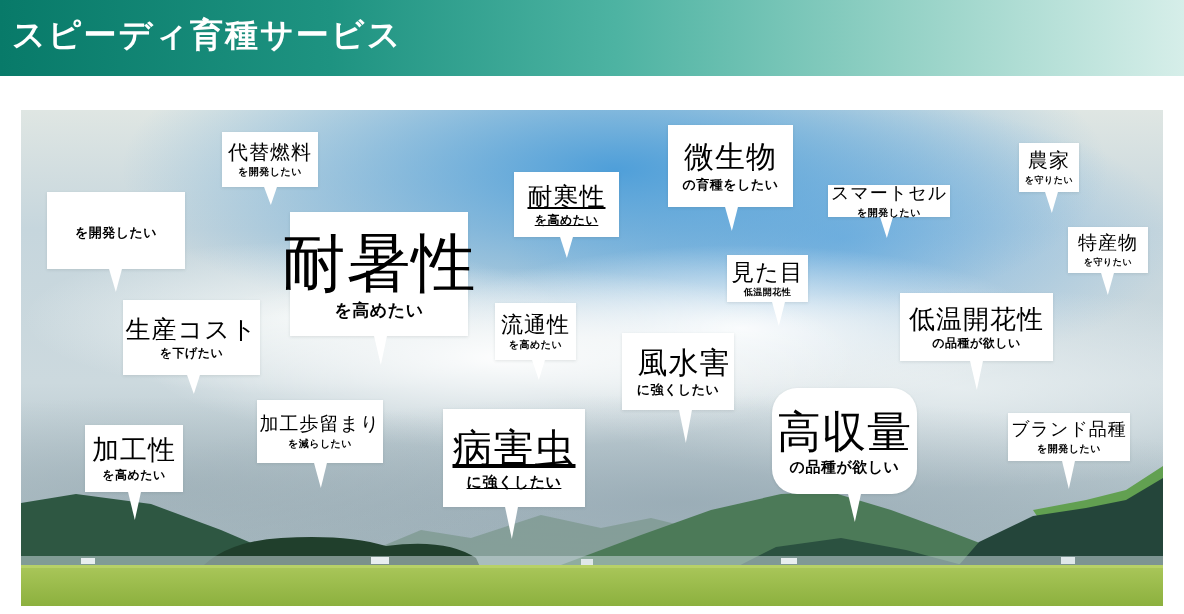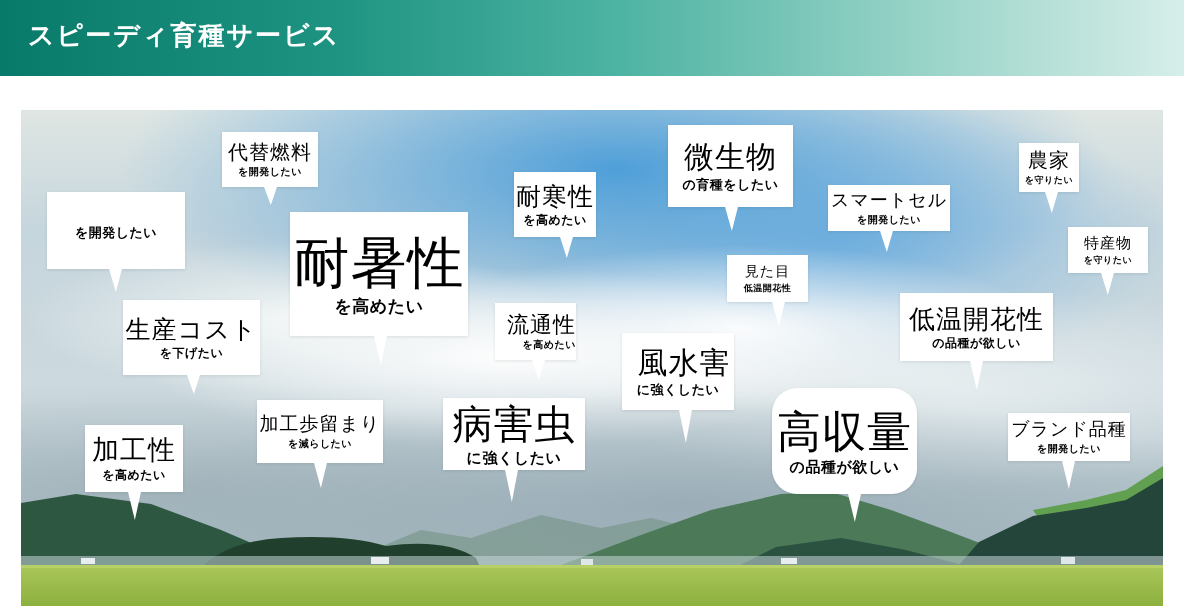--- a/index.html
+++ b/index.html
@@ -8,22 +8,22 @@
     background:#ffffff;
     font-family:"Liberation Sans", sans-serif;
   }
   
   .banner{
     position:absolute;left:0;top:0;width:1184px;height:76px;
     background:linear-gradient(90deg,#087a69 0%,#1e9381 28%,#4db3a2 52%,#93d1c5 76%,#d6eee9 100%);
     display:flex;align-items:center;
   }
   .banner-title{
-    color:#ffffff;font-size:26px;font-weight:bold;letter-spacing:2px;
-    padding-left:28px;margin-top:-6px;
+    color:#ffffff;font-size:33px;font-weight:bold;letter-spacing:2px;
+    padding-left:12px;margin-top:-6px;
   }
   
   .photo{
     position:absolute;left:21px;top:110px;width:1142px;height:496px;
     overflow:hidden;
     background:
       radial-gradient(55% 26% at 12% 76%, rgba(150,168,176,.55), rgba(150,168,176,0) 70%),
       radial-gradient(70% 30% at 58% 79%, rgba(138,158,170,.55), rgba(138,158,170,0) 72%),
       radial-gradient(45% 26% at 42% 50%, rgba(255,255,255,.95), rgba(255,255,255,0) 70%),
       radial-gradient(38% 24% at 63% 44%, rgba(255,255,255,.9), rgba(255,255,255,0) 70%),
@@ -92,61 +92,61 @@
     <div class="bubble" style="left: 222px; top: 132px; width: 96px; height: 55px;">
       <div class="bubble-main" style="font-size: 20px;">代替燃料</div>
       <div class="bubble-sub" style="font-size: 10px;">を開発したい</div>
       <div class="bubble-tail" style="left: 40px; bottom: -18px; height: 18px;"></div>
     </div>
     <div class="bubble" style="left: 47px; top: 192px; width: 138px; height: 77px;">
       <div class="bubble-sub" style="font-size: 13px;">を開発したい</div>
       <div class="bubble-tail" style="left: 60px; bottom: -23px; height: 23px;"></div>
     </div>
     <div class="bubble" style="left: 290px; top: 212px; width: 178px; height: 124px;">
-      <div class="bubble-main" style="font-size: 56px;">耐暑性</div>
+      <div class="bubble-main" style="font-size: 64px;">耐暑性</div>
       <div class="bubble-sub" style="font-size: 17px;">を高めたい</div>
       <div class="bubble-tail" style="left: 82px; bottom: -29px; height: 29px;"></div>
     </div>
-    <div class="bubble" style="left: 514px; top: 172px; width: 82px; height: 65px;">
+    <div class="bubble" style="left: 514px; top: 172px; width: 105px; height: 65px; text-decoration: underline;">
       <div class="bubble-main" style="font-size: 25px;">耐寒性</div>
       <div class="bubble-sub" style="font-size: 12px;">を高めたい</div>
       <div class="bubble-tail" style="left: 44px; bottom: -21px; height: 21px;"></div>
     </div>
     <div class="bubble" style="left: 668px; top: 125px; width: 125px; height: 82px;">
       <div class="bubble-main" style="font-size: 30px;">微生物</div>
       <div class="bubble-sub" style="font-size: 13px;">の育種をしたい</div>
       <div class="bubble-tail" style="left: 55px; bottom: -24px; height: 24px;"></div>
     </div>
-    <div class="bubble" style="left: 828px; top: 185px; width: 122px; height: 46px;">
+    <div class="bubble" style="left: 828px; top: 185px; width: 122px; height: 32px;">
       <div class="bubble-main" style="font-size: 18px;">スマートセル</div>
       <div class="bubble-sub" style="font-size: 10px;">を開発したい</div>
       <div class="bubble-tail" style="left: 50px; bottom: -21px; height: 21px;"></div>
     </div>
     <div class="bubble" style="left: 1008px; top: 143px; width: 60px; height: 49px; margin-left: 11px;">
       <div class="bubble-main" style="font-size: 20px;">農家</div>
       <div class="bubble-sub" style="font-size: 9px;">を守りたい</div>
       <div class="bubble-tail" style="left: 24px; bottom: -21px; height: 21px;"></div>
     </div>
     <div class="bubble" style="left: 1068px; top: 227px; width: 80px; height: 46px;">
-      <div class="bubble-main" style="font-size: 15px;">特産物</div>
+      <div class="bubble-main" style="font-size: 19px;">特産物</div>
       <div class="bubble-sub" style="font-size: 9px;">を守りたい</div>
       <div class="bubble-tail" style="left: 31px; bottom: -22px; height: 22px;"></div>
     </div>
     <div class="bubble" style="left: 123px; top: 300px; width: 137px; height: 75px;">
       <div class="bubble-main" style="font-size: 25px;">生産コスト</div>
       <div class="bubble-sub" style="font-size: 12px;">を下げたい</div>
       <div class="bubble-tail" style="left: 62px; bottom: -19px; height: 19px;"></div>
     </div>
-    <div class="bubble" style="left: 495px; top: 303px; width: 81px; height: 57px; align-items: flex-end;">
+    <div class="bubble" style="left: 495px; top: 303px; width: 81px; height: 57px;">
       <div class="bubble-main" style="font-size: 22px;">流通性</div>
       <div class="bubble-sub" style="font-size: 10px;">を高めたい</div>
       <div class="bubble-tail" style="left: 35px; bottom: -20px; height: 20px;"></div>
     </div>
     <div class="bubble" style="left: 727px; top: 255px; width: 81px; height: 47px;">
-      <div class="bubble-main" style="font-size: 14px;">見た目</div>
+      <div class="bubble-main" style="font-size: 23px;">見た目</div>
       <div class="bubble-sub" style="font-size: 9px;">低温開花性</div>
       <div class="bubble-tail" style="left: 43px; bottom: -24px; height: 24px;"></div>
     </div>
     <div class="bubble" style="left: 622px; top: 333px; width: 112px; height: 77px;">
       <div class="bubble-main" style="font-size: 30px; margin-left: 12px;">風水害</div>
       <div class="bubble-sub" style="font-size: 13px;">に強くしたい</div>
       <div class="bubble-tail" style="left: 55px; bottom: -33px; height: 33px;"></div>
     </div>
     <div class="bubble" style="left: 900px; top: 293px; width: 153px; height: 68px;">
       <div class="bubble-main" style="font-size: 26px;">低温開花性</div>
@@ -156,21 +156,21 @@
     <div class="bubble" style="left: 257px; top: 400px; width: 126px; height: 63px;">
       <div class="bubble-main" style="font-size: 19px;">加工歩留まり</div>
       <div class="bubble-sub" style="font-size: 10px;">を減らしたい</div>
       <div class="bubble-tail" style="left: 55px; bottom: -25px; height: 25px;"></div>
     </div>
     <div class="bubble" style="left: 85px; top: 425px; width: 98px; height: 67px;">
       <div class="bubble-main" style="font-size: 27px;">加工性</div>
       <div class="bubble-sub" style="font-size: 12px;">を高めたい</div>
       <div class="bubble-tail" style="left: 41px; bottom: -28px; height: 28px;"></div>
     </div>
-    <div class="bubble" style="left: 443px; top: 398px; width: 142px; height: 72px;">
+    <div class="bubble" style="left: 443px; top: 409px; width: 142px; height: 98px; text-decoration: underline;">
       <div class="bubble-main" style="font-size: 40px;">病害虫</div>
       <div class="bubble-sub" style="font-size: 15px;">に強くしたい</div>
       <div class="bubble-tail" style="left: 60px; bottom: -32px; height: 32px;"></div>
     </div>
     <div class="bubble" style="left: 772px; top: 388px; width: 145px; height: 106px; border-radius: 25px;">
       <div class="bubble-main" style="font-size: 44px;">高収量</div>
       <div class="bubble-sub" style="font-size: 15px;">の品種が欲しい</div>
       <div class="bubble-tail" style="left: 74px; bottom: -28px; height: 28px;"></div>
     </div>
     <div class="bubble" style="left: 1008px; top: 413px; width: 122px; height: 48px;">

